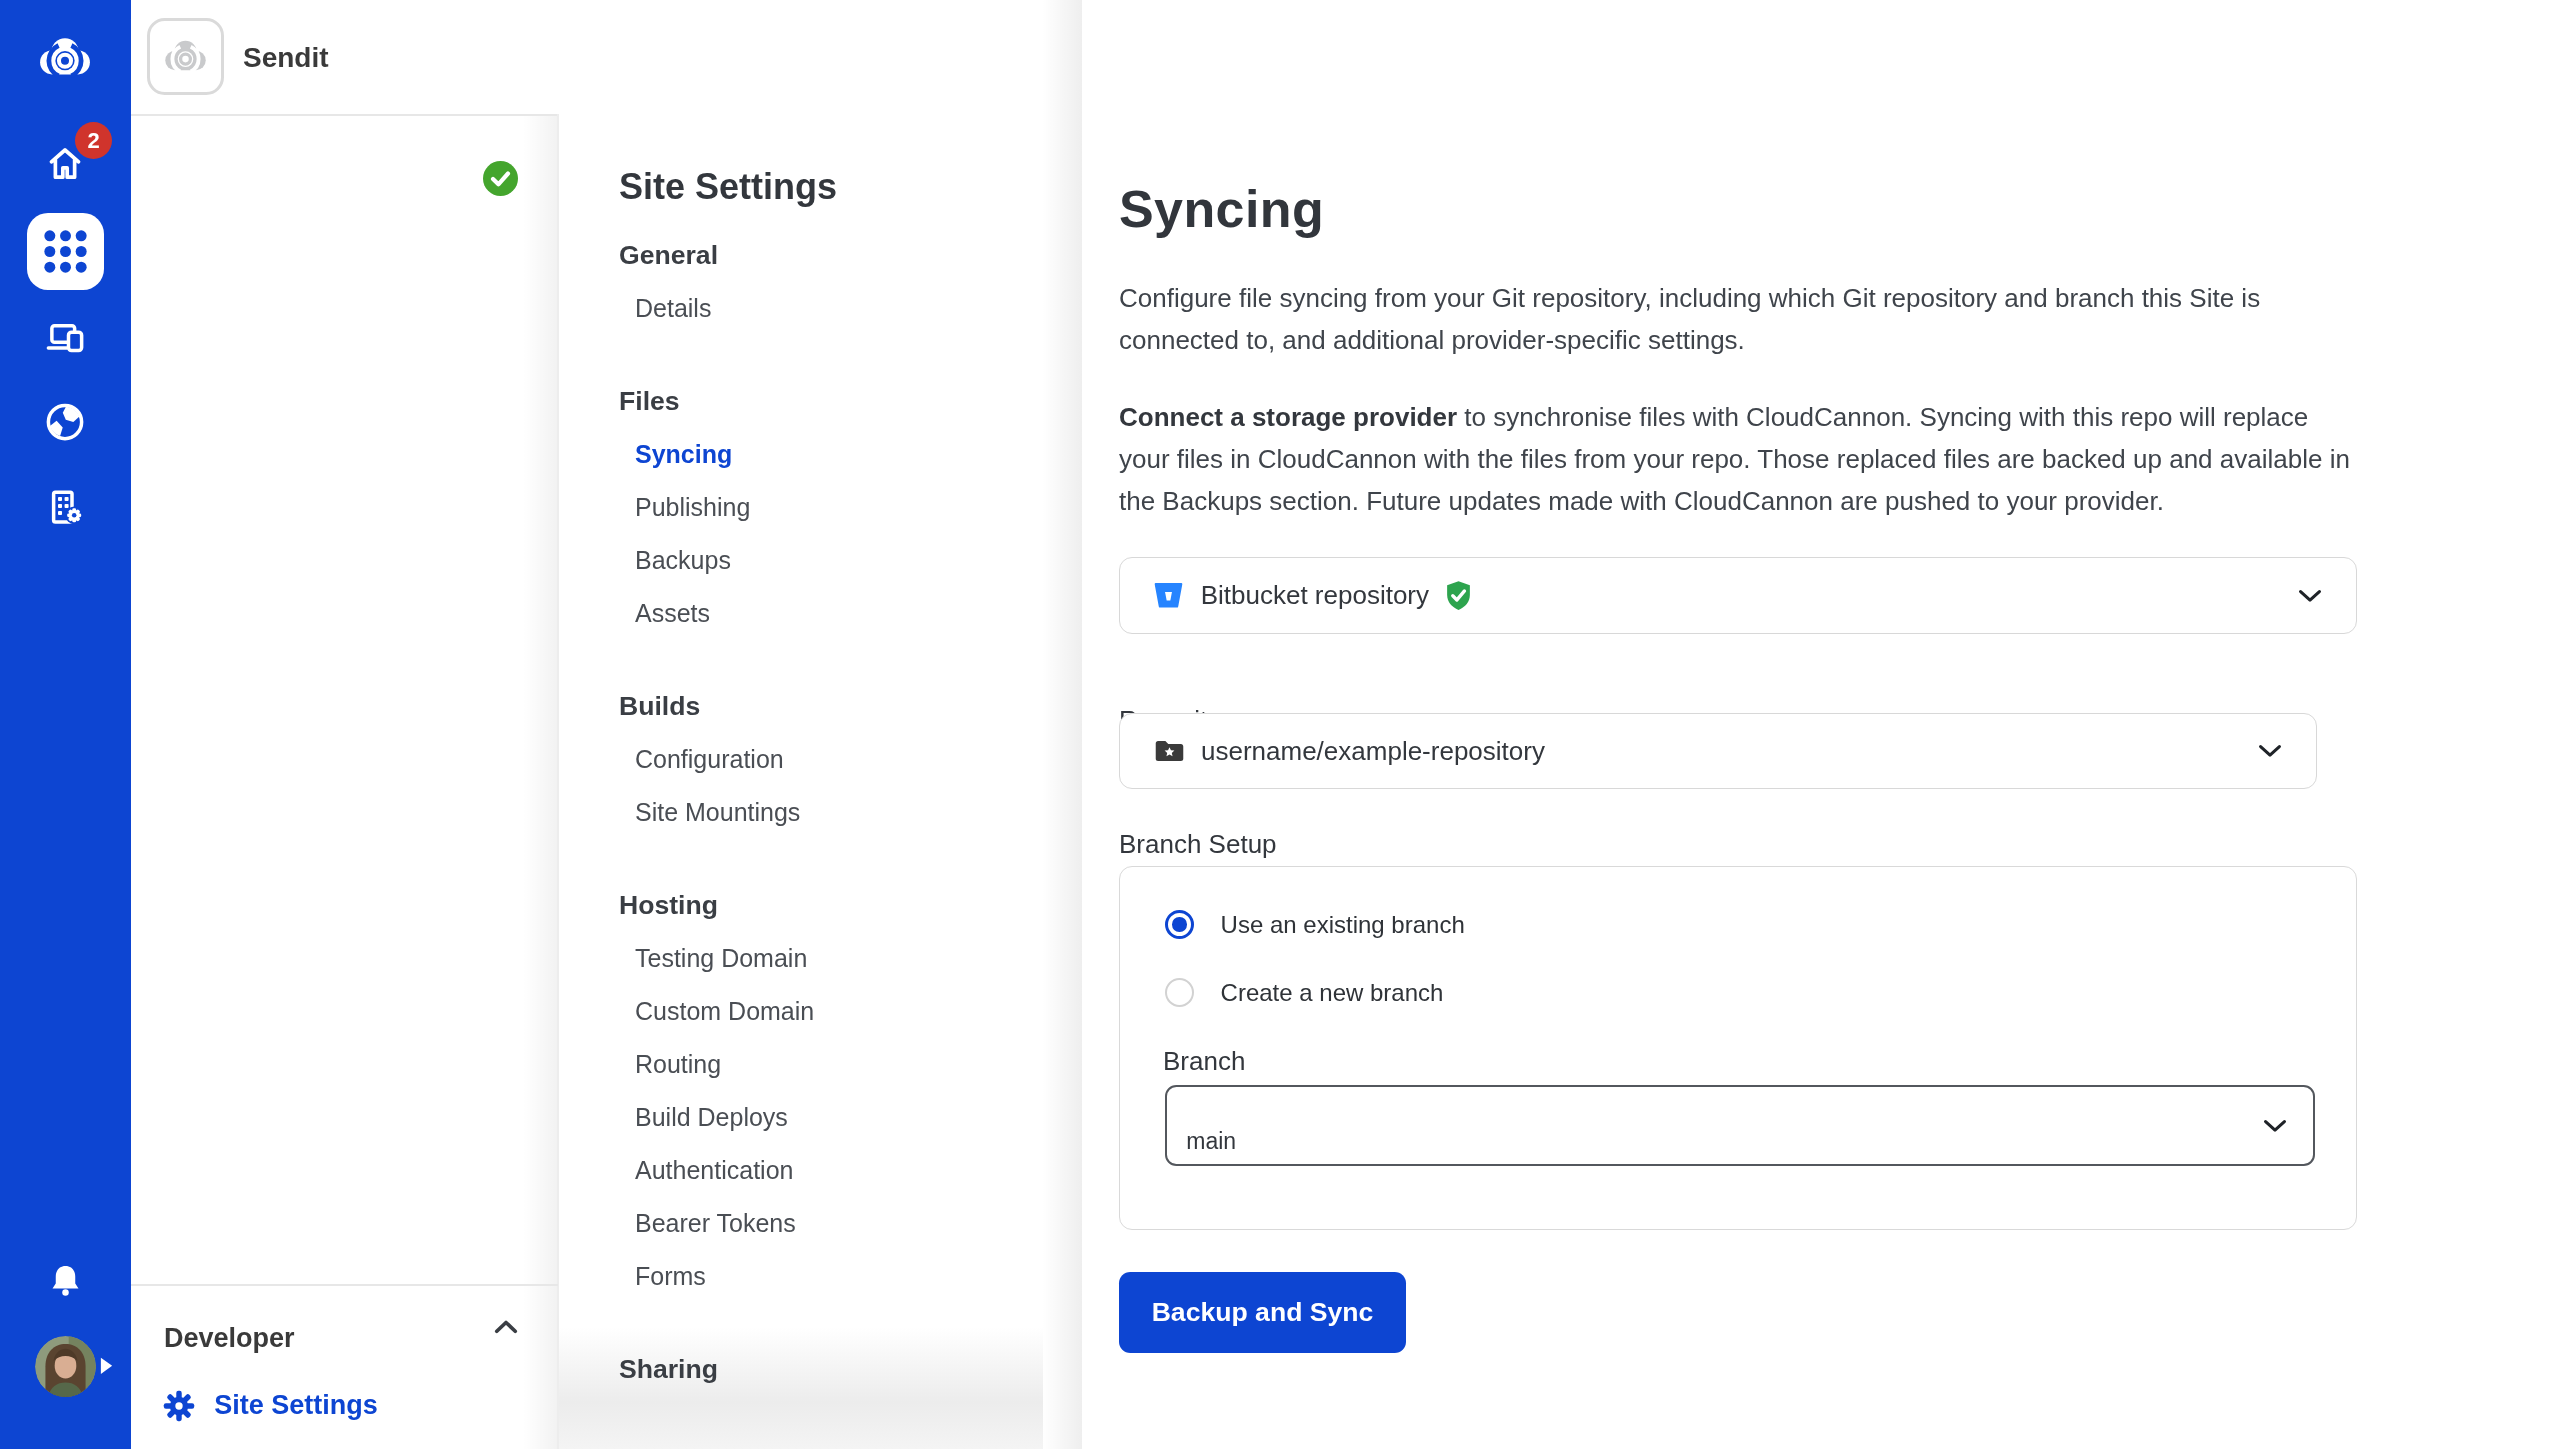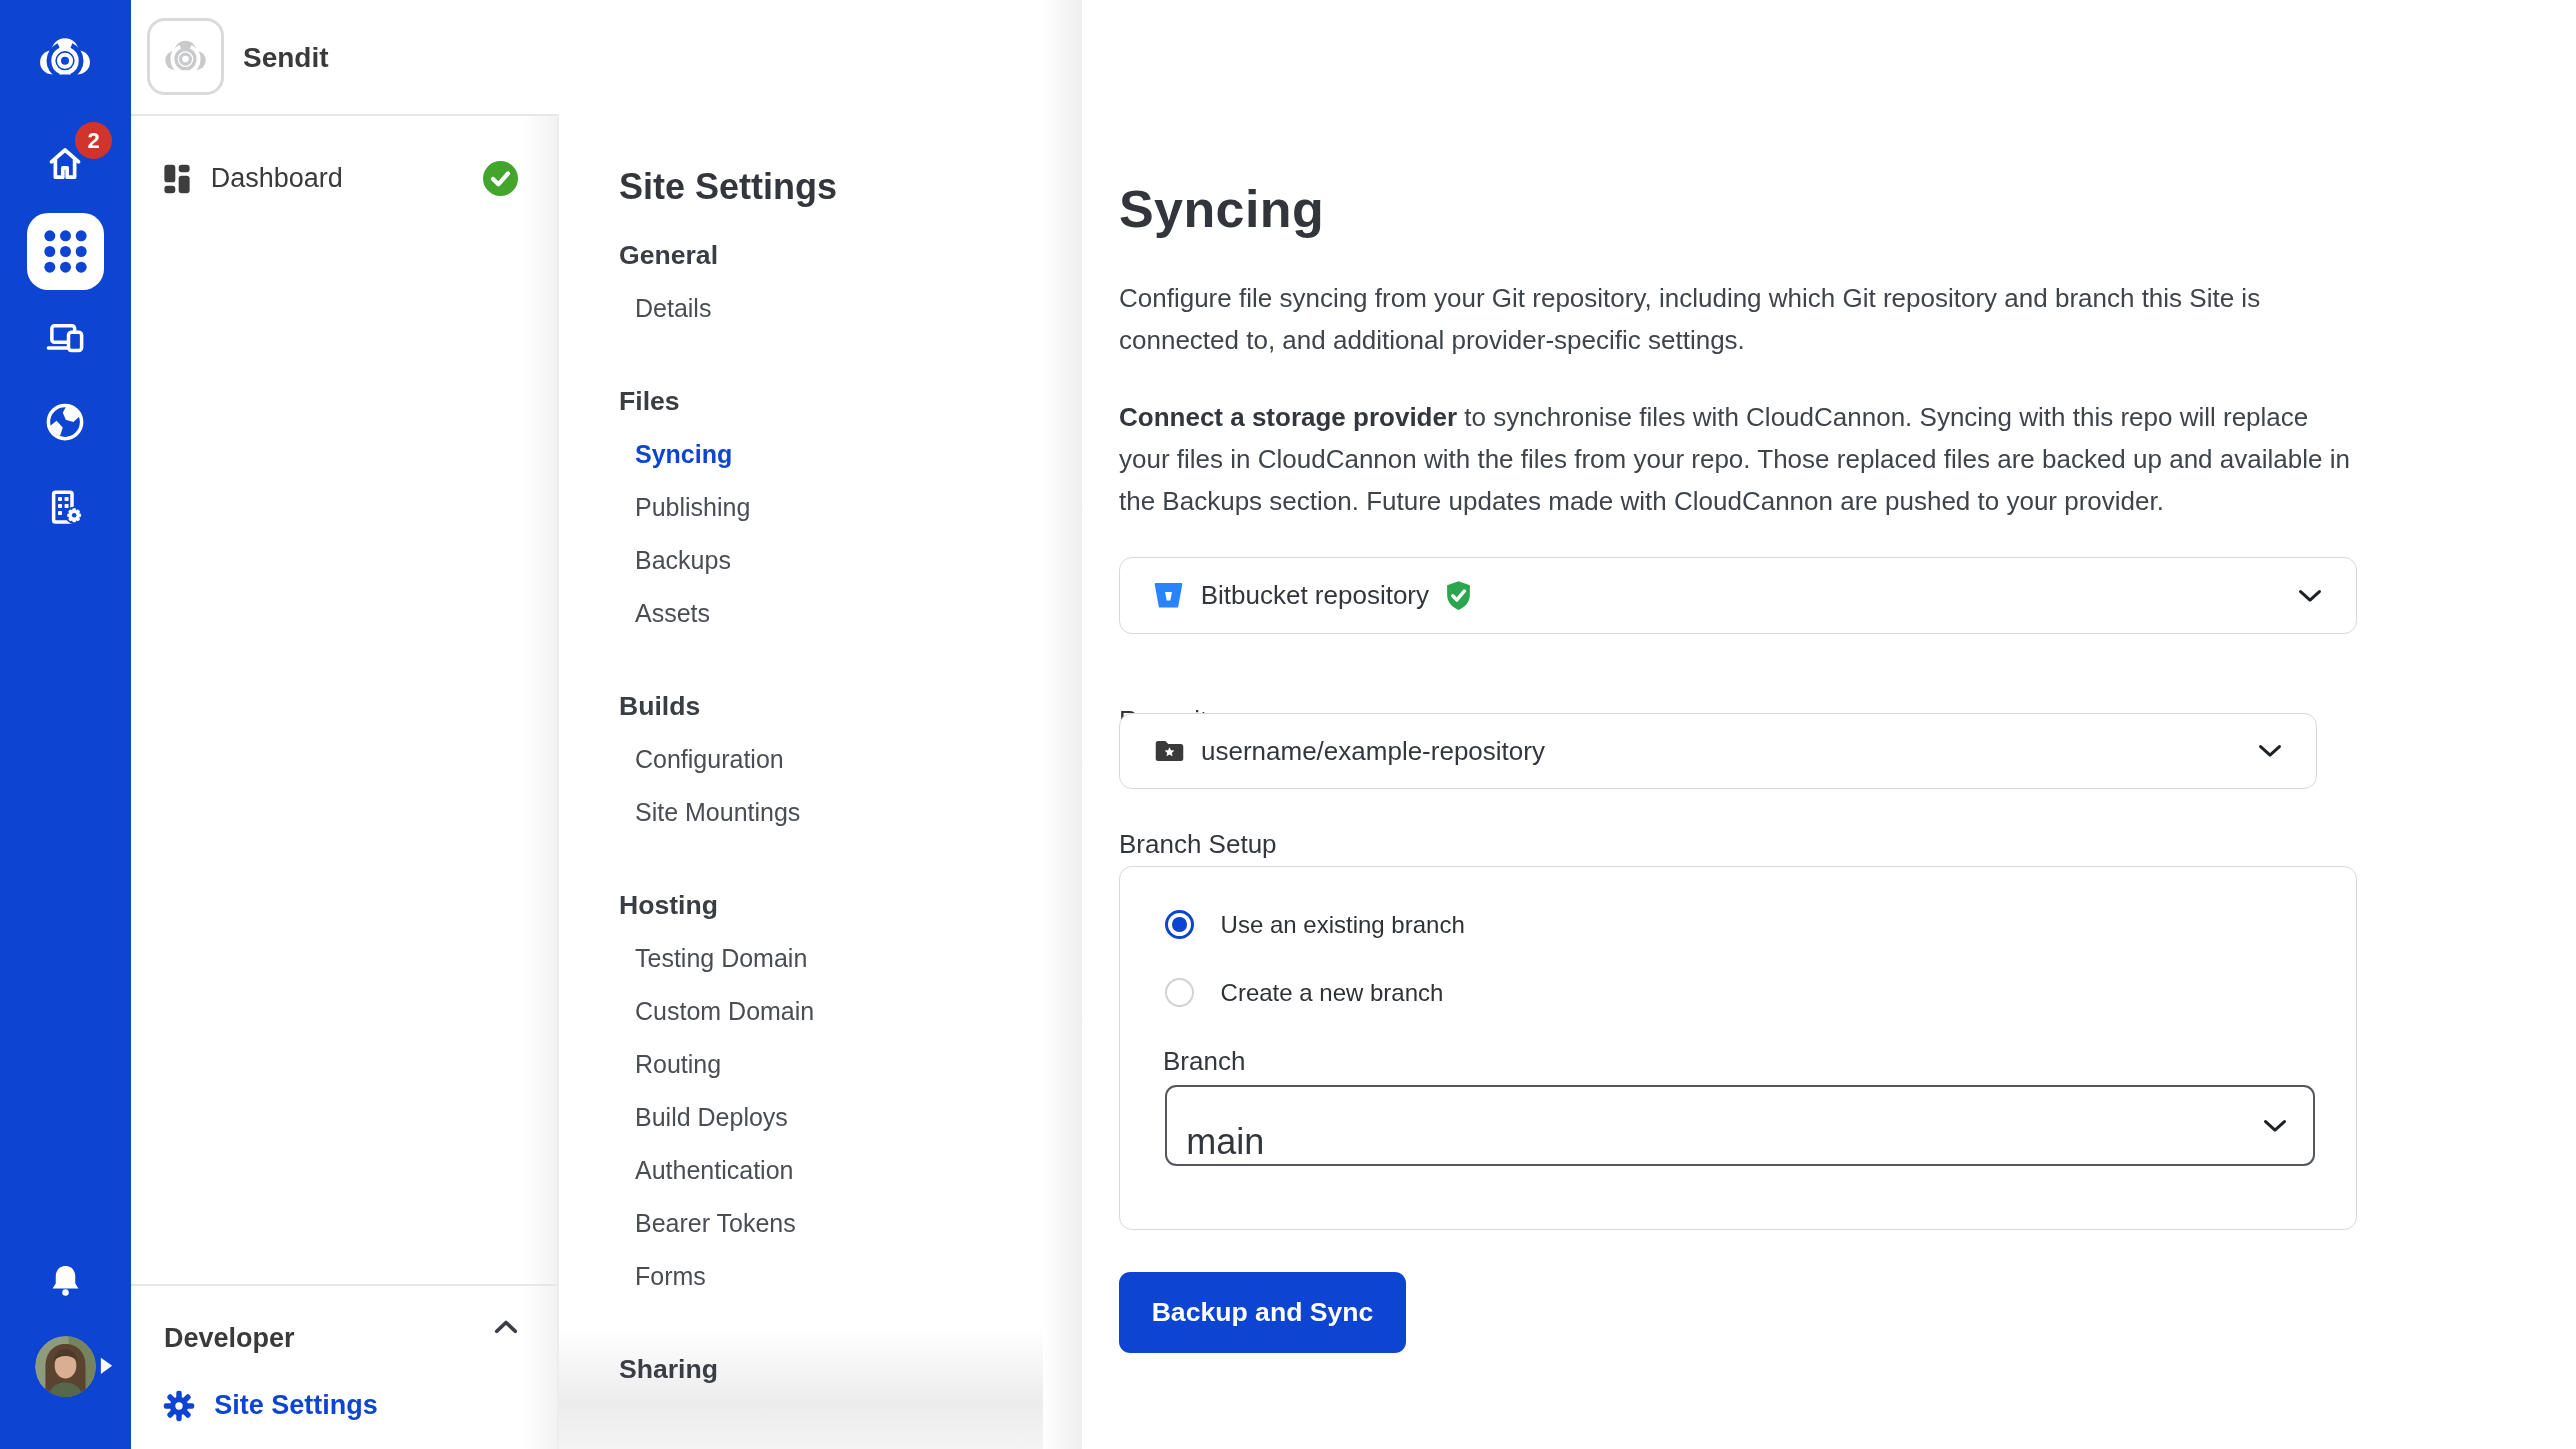--- a/index.html
+++ b/index.html
@@ -80,21 +80,21 @@
   .radio.on{border:3.2px solid #0D45D2;}
   .radio.on::after{content:"";position:absolute;left:50%;top:50%;width:14.5px;height:14.5px;margin:-7.2px 0 0 -7.2px;border-radius:50%;background:#0D45D2;}
   .radio.off{border:2.4px solid #D2D2D2;}
   .radio-row .rlabel{margin-left:26.6px;font-size:24px;color:#2F3338;}
   .branch-label{position:absolute;left:43px;top:179px;font-size:26px;color:#33373D;}
   .branch-select{
     position:absolute;left:45px;top:218px;width:1150px;height:81px;box-sizing:border-box;
     border:2.4px solid #53575D;border-radius:11.3px;display:flex;align-items:center;
     padding:0 26px 0 19.3px;cursor:pointer;background:#fff;
   }
-  .branch-select .value{font-size:36px;color:#33373D;margin-top:32px;}
+  .branch-select .value{font-size:23px;color:#33373D;margin-top:32px;}
   .submit-btn{
     left:1119px;top:1272px;width:287px;height:81px;border:none;border-radius:11.3px;
     background:#0D45D2;color:#fff;font-family:"Liberation Sans",sans-serif;
     font-size:26.6px;font-weight:700;cursor:pointer;
   }
 </style>
 </head>
 <body>
 
 <nav class="abs rail">
@@ -224,31 +224,20 @@
     </svg>
   </div>
   <div class="abs site-name">Sendit</div>
   <div class="abs header-divider"></div>
 
   <div class="abs col1-shadow"></div>
   <div class="abs col1-border"></div>
   <div class="abs col2-shadow"></div>
   <div class="abs col2-bottom-fade"></div>
 
-  <div class="abs dash-row">
-    <svg viewBox="0 0 38 40" width="32" height="34">
-      <g fill="#3D3D3D">
-        <rect x="4" y="3" width="13" height="21" rx="3.5"></rect>
-          <rect x="4" y="28" width="13" height="9" rx="3.5"></rect>
-        <rect x="21" y="3" width="13" height="9" rx="3.5"></rect>
-          <rect x="21" y="16" width="13" height="21" rx="3.5"></rect>
-      </g>
-    </svg>
-    <span class="label">Dashboard</span>
-  </div>
   <div class="check-circle">
     <svg viewBox="0 0 42 42" width="35" height="35">
       <circle cx="21" cy="21" r="21" fill="#44A52D"></circle>
       <path d="M12 21.5l6.5 6.5 11.5-13" stroke="#FFFFFF" stroke-width="5" fill="none" stroke-linecap="round" stroke-linejoin="round"></path>
     </svg>
   </div>
 
   <div class="abs dev-divider"></div>
   <div class="abs dev-row">
     <span class="label">Developer</span>

